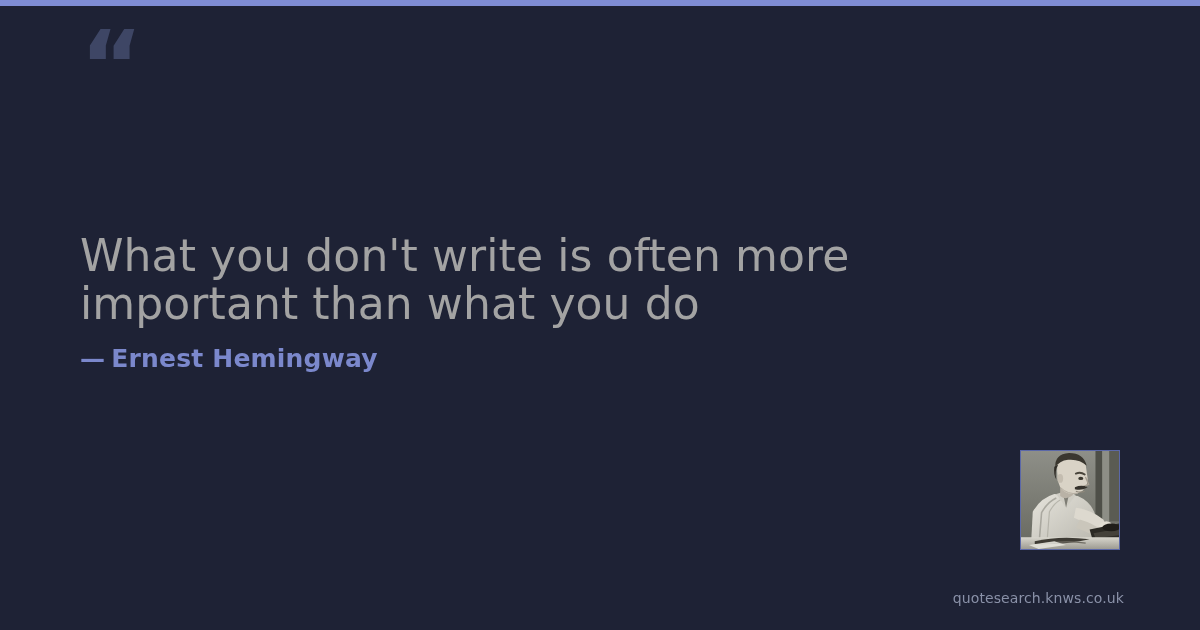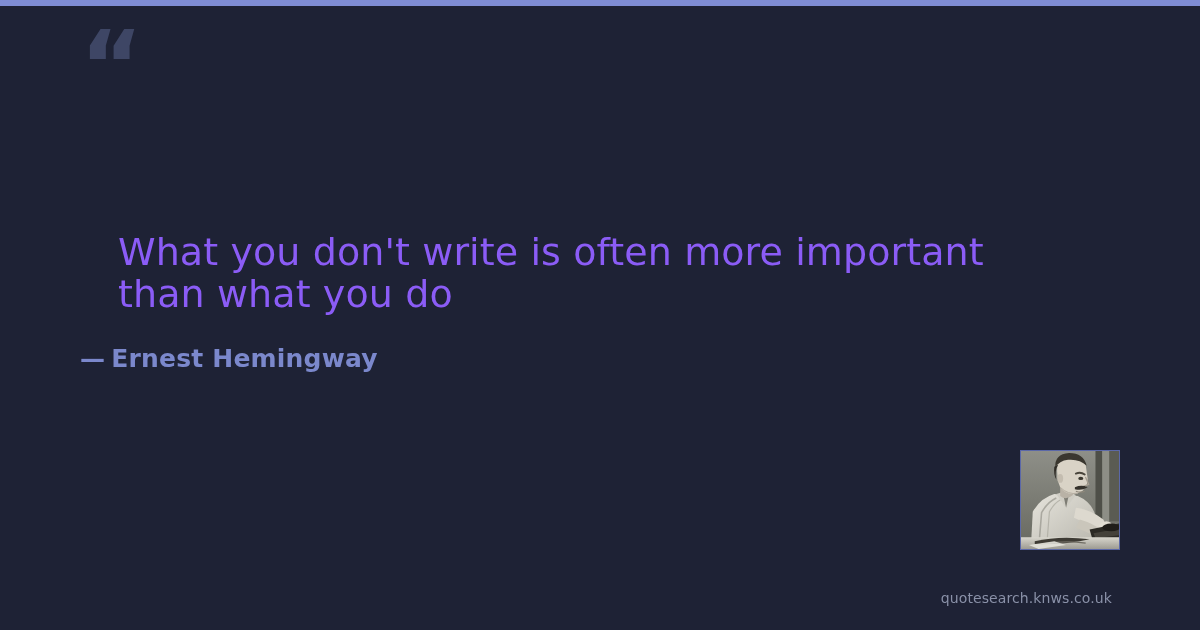--- a/index.html
+++ b/index.html
@@ -38,26 +38,25 @@
     letter-spacing: -2px;
     user-select: none;
   }
 
   
   .quote-text {
     position: absolute;
     left: 80px;
     top: 232px;
     width: 900px;
-    font-size: 38px;
+    font-size: 44px;
     font-weight: 400;
     line-height: 1.1;
-    color: #8b5cf6;
+    color: #a3a3a3;
     letter-spacing: 0.1px;
-    margin-left: 38px;
   }
 
   
   .attribution {
     position: absolute;
     left: 80px;
     top: 344px;
     font-size: 25px;
     font-weight: bold;
     color: #7b88cc;
@@ -74,21 +73,21 @@
     height: 100px;
     border: 1px solid #5b68a8;
     overflow: hidden;
     background: #6d6f6a;
   }
   .portrait svg { display: block; width: 100%; height: 100%; }
 
   
   .source {
     position: absolute;
-    right: 88px;
+    right: 76px;
     top: 590px;
     font-size: 14px;
     color: #8a91a8;
     letter-spacing: 0.1px;
   }
 </style>
 </head>
 <body>
 
 <div class="accent-bar"></div>

